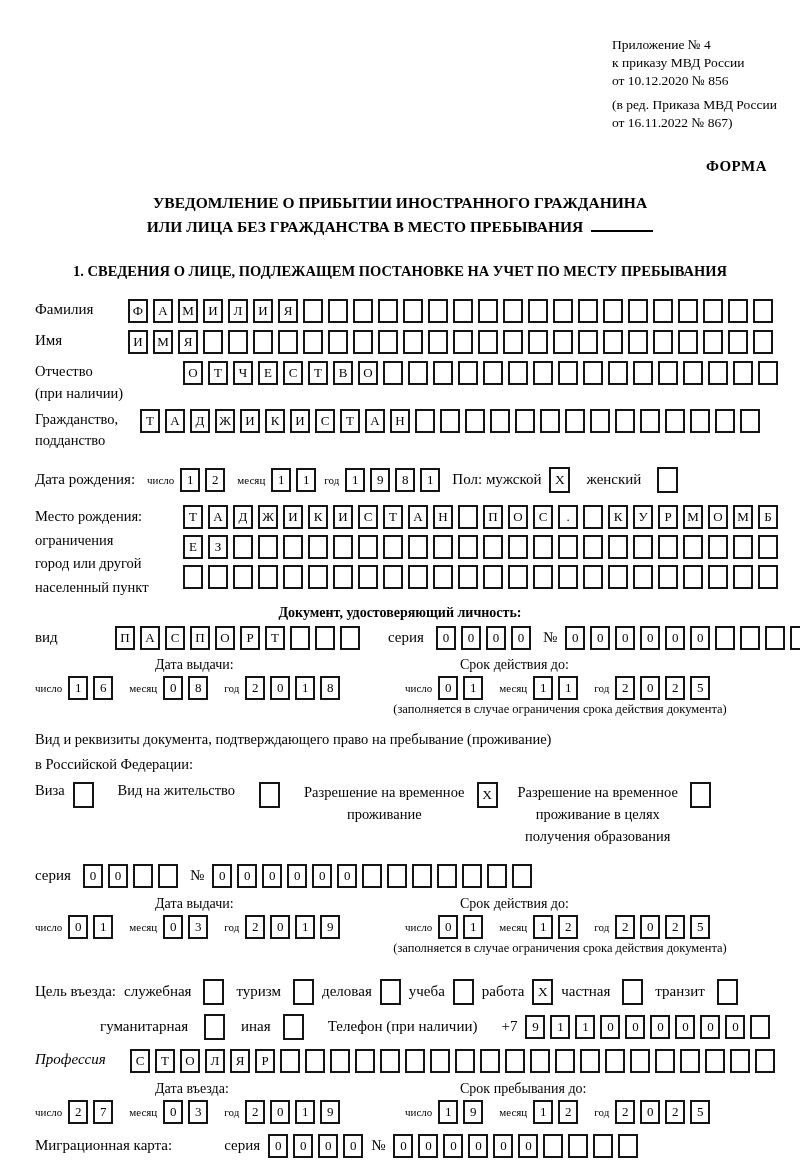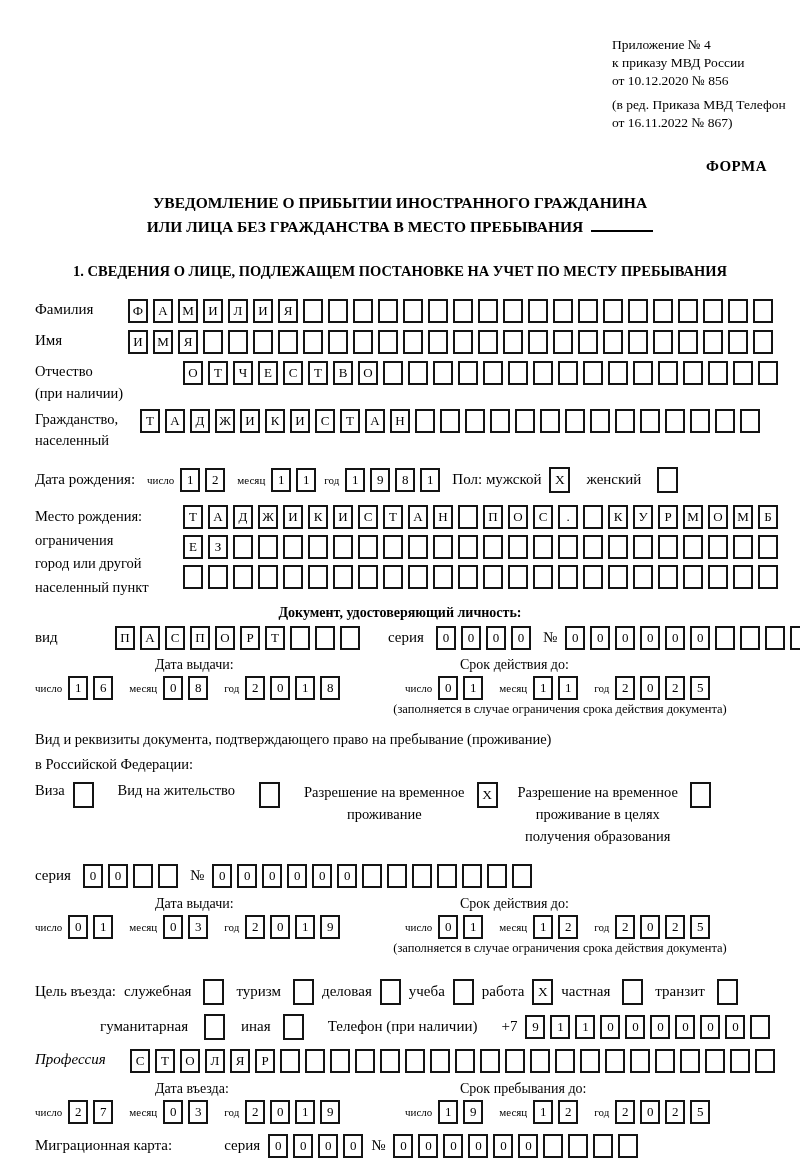--- a/index.html
+++ b/index.html
@@ -50,21 +50,21 @@
 </head>
 <body>
 
 <div class="page">
 
   <div class="header-block">
     <div>Приложение № 4</div>
     <div>к приказу МВД России</div>
     <div>от 10.12.2020 № 856</div>
     <div class="gap"></div>
-    <div>(в ред. Приказа МВД Телефон</div>
+    <div>(в ред. Приказа МВД России</div>
     <div>от 16.11.2022 № 867)</div>
   </div>
 
   <div class="form-label">ФОРМА</div>
 
   <div class="title">
     <div>УВЕДОМЛЕНИЕ О ПРИБЫТИИ ИНОСТРАННОГО ГРАЖДАНИНА</div>
     <div>
       <span>ИЛИ ЛИЦА БЕЗ ГРАЖДАНСТВА В МЕСТО ПРЕБЫВАНИЯ</span><span class="title-underline"></span>
     </div>
@@ -165,21 +165,21 @@
         <span class="cell"></span>
         <span class="cell"></span>
         <span class="cell"></span>
         <span class="cell"></span>
       </span>
   </div>
 
   <div class="row" style="margin-top:4px;">
     <span class="lblcol" style="width:105px;">
       <div>Гражданство,</div>
-      <div>населенный</div>
+      <div>подданство</div>
     </span>
     <span class="cells">
         <span class="cell">Т</span>
         <span class="cell">А</span>
         <span class="cell">Д</span>
         <span class="cell">Ж</span>
         <span class="cell">И</span>
         <span class="cell">К</span>
         <span class="cell">И</span>
         <span class="cell">С</span>

